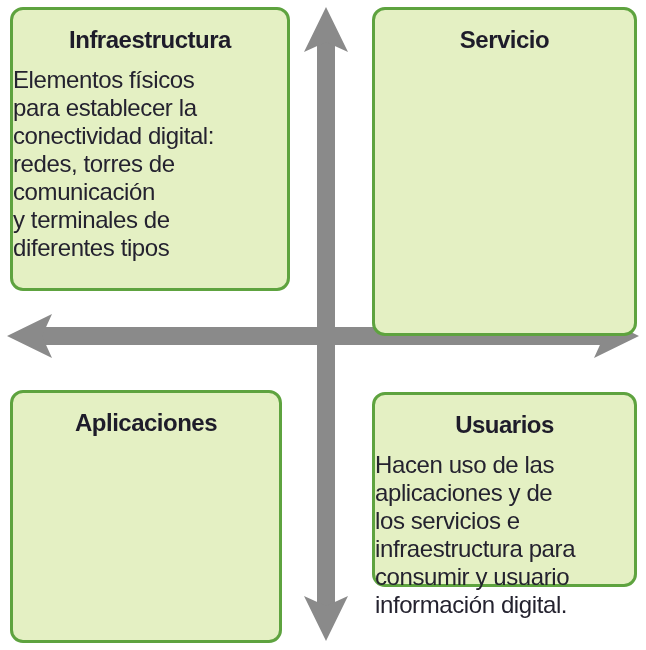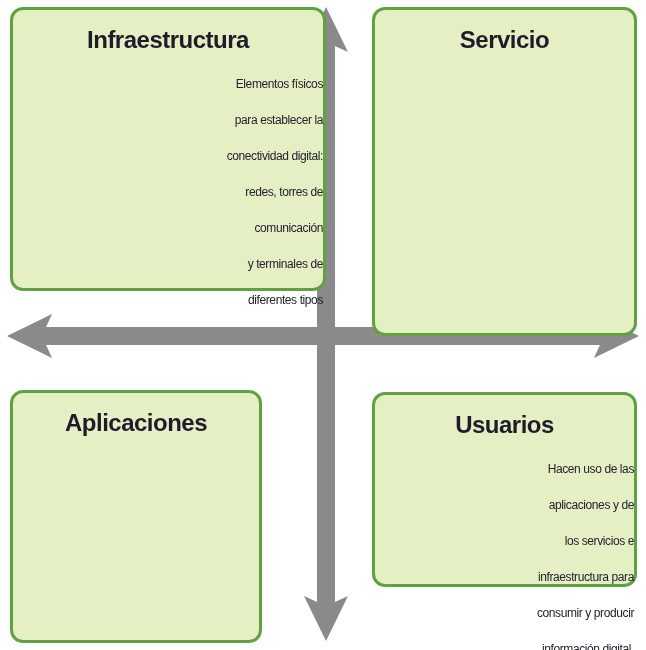--- a/index.html
+++ b/index.html
@@ -29,39 +29,39 @@
   }
   .arrow-shape { fill: var(--arrow); }
   .box {
     position: absolute;
     background: var(--box-fill);
     border: 3px solid var(--box-border);
     border-radius: 13px;
     padding-top: 15px;
     text-align: center;
   }
-  .box.tl { left: 10px;  top: 7px;   width: 316px; height: 284px; }
+  .box.tl { left: 10px;  top: 7px;   width: 280px; height: 284px; }
   .box.tr { left: 372px; top: 7px;   width: 265px; height: 329px; }
-  .box.bl { left: 10px;  top: 390px; width: 252px; height: 253px; }
+  .box.bl { left: 10px;  top: 390px; width: 272px; height: 253px; }
   .box.br { left: 372px; top: 392px; width: 265px; height: 195px; }
   .box .title {
     font-size: 24px;
     font-weight: bold;
     letter-spacing: -0.5px;
     line-height: 30px;
     color: var(--title-text);
   }
   .box .body {
     margin-top: 11px;
-    font-size: 12px;
+    font-size: 24px;
     letter-spacing: -0.4px;
-    line-height: 36px;
+    line-height: 28px;
     color: var(--body-text);
     white-space: pre;
-    text-align: right;
+    text-align: left;
   }
 </style>
 </head>
 <body>
 
 <div class="canvas">
 
   <svg class="axes" width="646" height="650" viewBox="0 0 646 650" aria-hidden="true">
 
     <rect class="arrow-shape" x="317" y="40" width="18" height="566"></rect>
@@ -91,17 +91,17 @@
   <section class="box bl">
     <h2 class="title">Aplicaciones</h2>
   </section>
 
   <section class="box br">
     <h2 class="title">Usuarios</h2>
     <p class="body">Hacen uso de las
 aplicaciones y de
 los servicios e
 infraestructura para
-consumir y producir
+consumir y usuario
 información digital.</p>
   </section>
 
 </div>
 
 </body></html>

